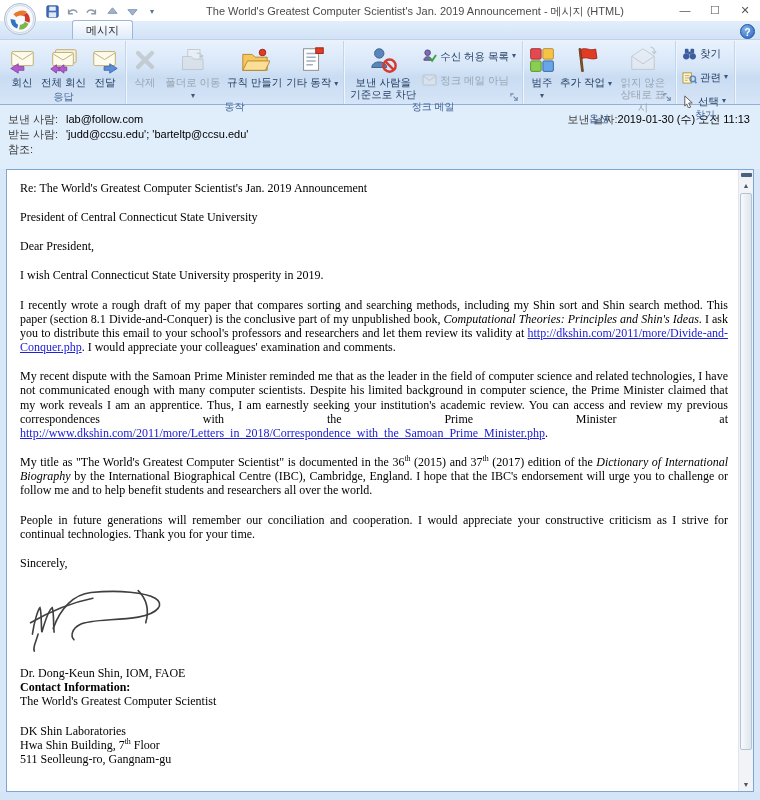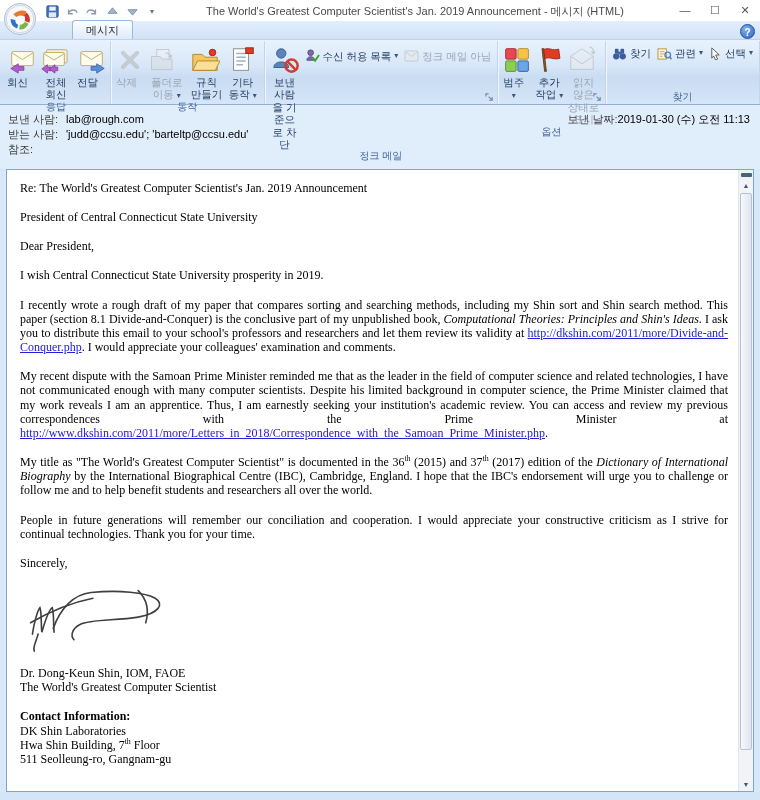--- a/index.html
+++ b/index.html
@@ -20,23 +20,23 @@
   .tabrow{height:19px;background:linear-gradient(#e2eefb,#d2e3f6);display:flex;align-items:flex-end;padding-left:72px;position:relative;border-bottom:1px solid #bed2ea;}
   .tab{background:linear-gradient(#fefeff,#eaf2fc 60%,#dfebf9);border:1px solid #9db8d9;border-bottom:none;border-radius:3px 3px 0 0;padding:2px 13px 1px;font-size:11px;color:#2f2f2f;}
   .helpbtn{position:absolute;right:5px;top:3px;width:15px;height:15px;border-radius:50%;background:radial-gradient(circle at 35% 30%,#7fb2ec,#2a66c0);color:#fff;font-size:10px;font-weight:bold;text-align:center;line-height:15px;border:1px solid #1d4f9c;}
 
   
   .ribbon{height:65px;background:linear-gradient(#e9f2fd,#d7e6f8 42%,#c9dcf2 58%,#d6e5f7);border-bottom:1px solid #93afd3;display:flex;padding:1px 0 0 2px;}
   .rgroup{display:flex;flex-direction:column;border-right:1px solid #c2d5eb;box-shadow:1px 0 0 #eef5fd;padding:0 1px;position:relative;}
   .rbody{flex:1;display:flex;align-items:flex-start;padding:2px 2px 0;}
   .rlabelbar{height:13px;font-size:10px;color:#44669a;text-align:center;line-height:12px;padding:0 6px;}
   .rbtn{cursor:default;border-radius:3px;}
-  .rbtn.large{display:flex;flex-direction:column;align-items:flex-start;min-width:32px;max-width:64px;padding:1px 2px 0;font-size:10.5px;color:#1f3a5f;text-align:center;line-height:1.18;}
+  .rbtn.large{display:flex;flex-direction:column;align-items:center;min-width:32px;max-width:64px;padding:1px 2px 0;font-size:10.5px;color:#1f3a5f;text-align:center;line-height:1.18;}
   .rbtn.large .ricon{height:32px;display:flex;align-items:center;justify-content:center;}
-  .rcol{display:flex;flex-direction:row;gap:0;padding-top:4px;}
+  .rcol{display:flex;flex-direction:column;gap:8px;padding-top:4px;}
   .rbtn.small{display:flex;align-items:center;gap:3px;font-size:10.5px;color:#1f3a5f;padding:1px 3px;line-height:14px;white-space:nowrap;}
   .rbtn .dd{font-size:8px;color:#3c567e;line-height:8px;}
   .rbtn.disabled{color:#9aa6b3;}
   .rbtn.disabled svg{opacity:.45;filter:grayscale(1);}
   .launcher{position:absolute;right:2px;bottom:1px;width:11px;height:11px;display:flex;align-items:center;justify-content:center;}
 
   
   .headers{height:64px;background:#e0edfb;padding:7px 10px 0 8px;font-size:11px;}
   .hrow{display:flex;line-height:15px;height:15px;}
   .hlabel{width:58px;color:#3a3a3a;flex:none;}
@@ -327,21 +327,21 @@
         </div>
       </div>
       <div class="rlabelbar">찾기</div>
     </div>
 
   </div>
 
   <div class="headers">
     <div class="hrow">
       <span class="hlabel">보낸 사람:</span>
-      <span class="hvalue">lab@rough.com</span>
+      <span class="hvalue">lab@follow.com</span>
       <span class="hdate">
         <span class="hlabel">보낸 날짜:</span>
         <span class="hvalue">2019-01-30 (수) 오전 11:13</span>
       </span>
     </div>
     <div class="hrow">
       <span class="hlabel">받는 사람:</span>
       <span class="hvalue">'judd@ccsu.edu'; 'barteltp@ccsu.edu'</span>
     </div>
     <div class="hrow">
@@ -364,22 +364,22 @@
         <div class="sigwrap"><svg width="175" height="68" viewBox="0 0 175 72">
             <g fill="none" stroke="#3f3f3f" stroke-width="1.7" stroke-linecap="round">
               <path d="M8 52 C10 38 14 26 16 24 C18 30 17 44 18 50 C22 36 26 26 29 24 C31 30 30 42 31 50"></path>
               <path d="M6 40 C30 26 52 18 72 14"></path>
               <path d="M30 46 C38 24 52 10 70 8 C100 5 128 8 138 14 C148 20 142 30 120 34 C96 38 70 36 58 42 C50 46 48 54 52 58"></path>
               <path d="M120 6 C128 14 132 26 128 40"></path>
               <path d="M14 52 C12 60 8 66 10 70"></path>
             </g>
           </svg></div>
         <div class="para tight"><span>Dr. Dong-Keun Shin, IOM, FAOE</span></div>
+        <div class="para tight"><span class="b">Contact Information:</span></div>
         <div class="para"><span>The World's Greatest Computer Scientist</span></div>
-        <div class="para tight"><span class="b">Contact Information:</span></div>
         <div class="para tight"><span>DK Shin Laboratories</span></div>
         <div class="para tight"><span>Hwa Shin Building, 7</span><span class="sup">th</span><span> Floor</span></div>
         <div class="para tight"><span>511 Seolleung-ro, Gangnam-gu</span></div>
       </div>
     <div class="scrollbar">
       <div class="sb-split">
           <i></i>
         </div>
       <div class="sb-btn">▲</div>
       <div class="sb-track">

